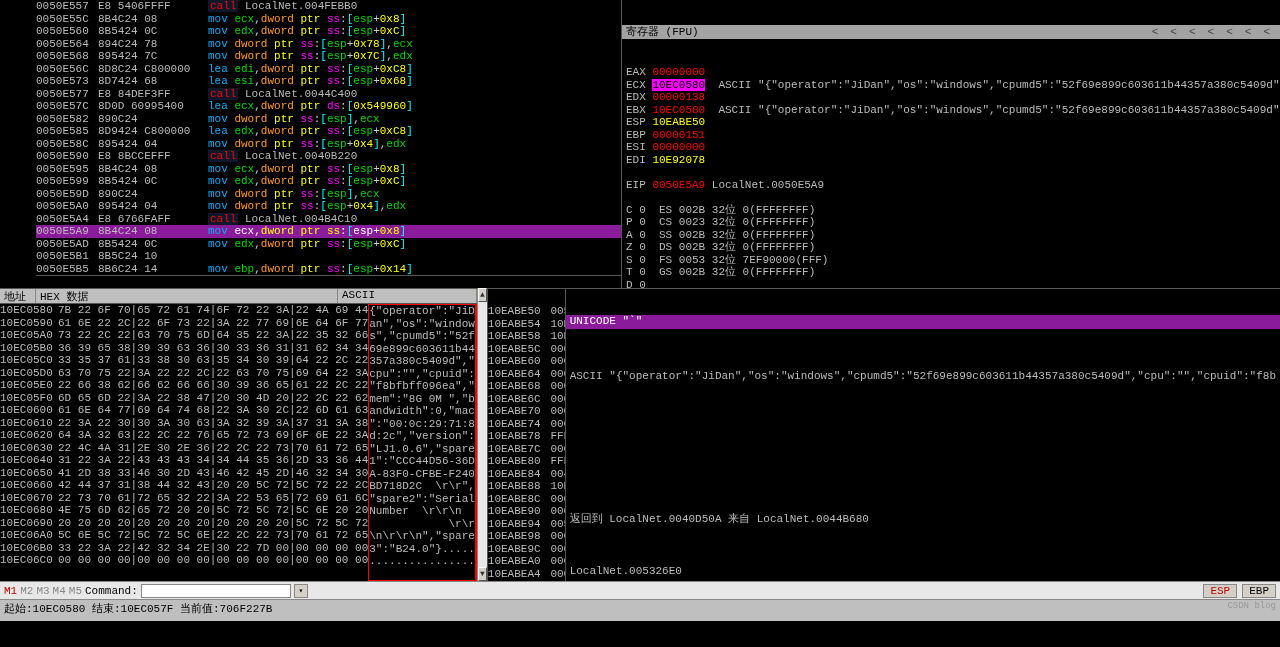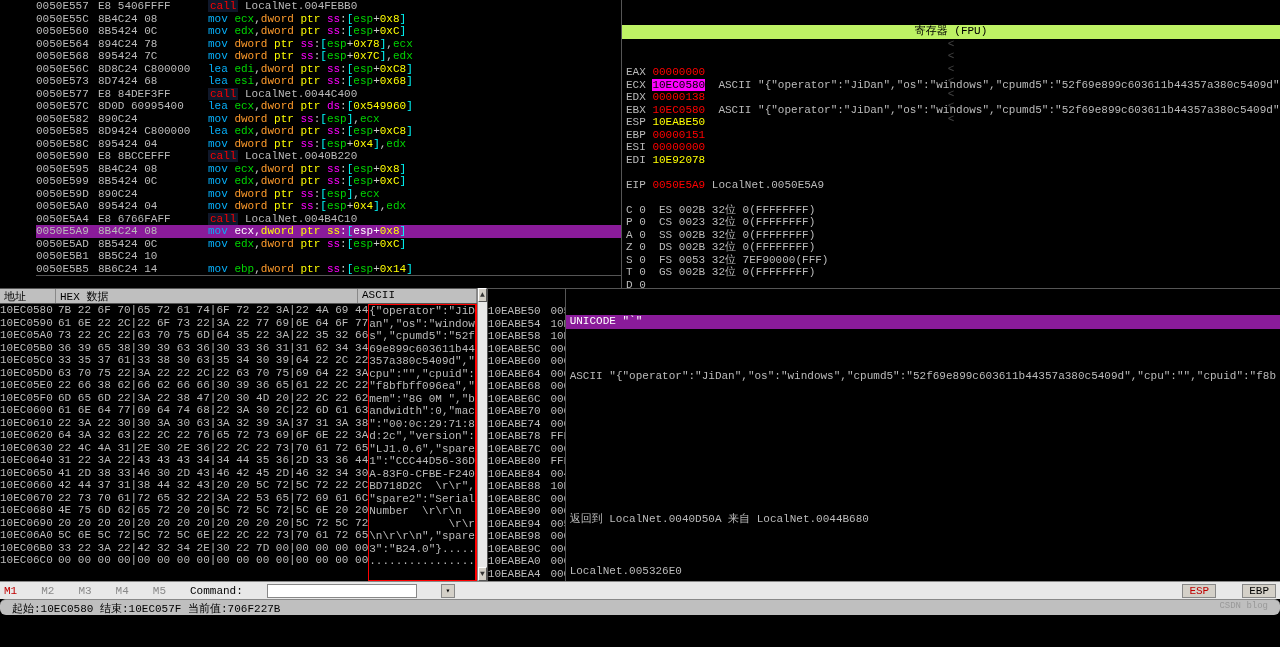--- a/index.html
+++ b/index.html
@@ -51,28 +51,27 @@
 
   .reg-pane {
     flex: 1;
     background: #000;
     border-left: 1px solid #555;
     overflow: hidden;
     white-space: pre;
     line-height: 12.5px;
   }
   .reg-header {
-    background: #bef264;
+    background: #a3a3a3;
     color: #000;
     font-weight: normal;
     display: flex;
     align-items: center;
     height: 14px;
     padding: 0 4px;
-    flex-direction: column;
   }
   .reg-header .spacer { flex: 1; }
   .reg-header .chev { margin: 0 6px; color: #444; }
   .reg-body { padding: 2px 4px; color: #bbb; }
   .reg-body .rn { color: #bbb; }
   .reg-body .rz { color: #ff0000; }
   .reg-body .hl-ecx { background: #ff00ff; color: #000; }
   .reg-body .eip { color: #ff0000; }
   .reg-body .asc { color: #bbb; }
 
@@ -156,21 +155,21 @@
   .right-lower .body { padding: 2px 4px; }
 
   .bottom-bar {
     display: flex;
     align-items: center;
     background: #e8e8e8;
     color: #000;
     height: 18px;
     border-top: 1px solid #888;
     padding: 0 4px;
-    gap: 24px;
+    gap: 3px;
   }
   .bottom-bar .m { color: #c00000; }
   .bottom-bar .mgrey { color: #888; }
   .bottom-bar input {
     width: 150px;
     height: 14px;
     font: inherit;
     border: 1px solid #888;
     background: #fff;
   }
@@ -180,27 +179,26 @@
     border: 1px solid #888;
     padding: 0 6px;
     height: 14px;
     line-height: 12px;
     margin-left: 2px;
   }
   .bottom-bar .rbtn.red { color:#c00000; }
   .footer {
     background: #bfbfbf;
     color: #000;
-    height: 16px;
-    padding: 1px 12px;
+    height: 22px;
+    padding: 1px 4px;
     font-size: 11px;
     border-top: 1px solid #888;
     display:flex;
     justify-content:space-between;
-    border-radius:6px;
   }
   .footer .water { color: #999; font-size:9px; }
 </style>
 </head>
 <body>
 
 <div class="top-row">
   <div class="disasm-pane">
     <div id="disasm-body">
         <div class="disasm-row"><span class="addr">0050E557</span><span class="bytes">E8 5406FFFF</span><span class="instr"><span class="call">call</span> <span style="color:#bbb">LocalNet.004FEBB0</span></span></div>
@@ -244,21 +242,21 @@
       <span class="chev">&lt;</span>
       <span class="chev">&lt;</span>
     </div>
     <div class="reg-body" id="reg-body"><div><span class="rn">EAX </span><span class="rz">00000000</span></div><div><span class="rn">ECX </span><span class="hl-ecx">10EC0580</span>  <span class="asc">ASCII "{"operator":"JiDan","os":"windows","cpumd5":"52f69e899c603611b44357a380c5409d","cpu":""</span></div><div><span class="rn">EDX </span><span class="rz">00000138</span></div><div><span class="rn">EBX </span><span style="color:#ff0000">10EC0580</span>  <span class="asc">ASCII "{"operator":"JiDan","os":"windows","cpumd5":"52f69e899c603611b44357a380c5409d","cpu":""</span></div><div><span class="rn">ESP </span><span style="color:#ffff00">10EABE50</span></div><div><span class="rn">EBP </span><span class="rz">00000151</span></div><div><span class="rn">ESI </span><span class="rz">00000000</span></div><div><span class="rn">EDI </span><span style="color:#ffff00">10E92078</span></div><br><div><span class="rn">EIP </span><span class="eip">0050E5A9</span> <span>LocalNet.0050E5A9</span></div><br><div>C 0  ES 002B 32位 0(FFFFFFFF)</div><div>P 0  CS 0023 32位 0(FFFFFFFF)</div><div>A 0  SS 002B 32位 0(FFFFFFFF)</div><div>Z 0  DS 002B 32位 0(FFFFFFFF)</div><div>S 0  FS 0053 32位 7EF90000(FFF)</div><div>T 0  GS 002B 32位 0(FFFFFFFF)</div><div>D 0</div><br><br></div>
   </div>
 </div>
 
 <div class="mid-row">
   <div class="dump-pane">
     <div class="dump-header">
-      <div class="col" style="width:56px">地址</div>
+      <div class="col" style="width:36px">地址</div>
       <div class="col" style="width:302px">HEX 数据</div>
       <div class="col" style="flex:1">ASCII</div>
     </div>
     <div class="dump-body">
       <div class="dump-left" id="dump-left"><div class="dump-row"><span class="daddr">10EC0580</span> <span class="dbytes">7B 22 6F 70|65 72 61 74|6F 72 22 3A|22 4A 69 44</span></div><div class="dump-row"><span class="daddr">10EC0590</span> <span class="dbytes">61 6E 22 2C|22 6F 73 22|3A 22 77 69|6E 64 6F 77</span></div><div class="dump-row"><span class="daddr">10EC05A0</span> <span class="dbytes">73 22 2C 22|63 70 75 6D|64 35 22 3A|22 35 32 66</span></div><div class="dump-row"><span class="daddr">10EC05B0</span> <span class="dbytes">36 39 65 38|39 39 63 36|30 33 36 31|31 62 34 34</span></div><div class="dump-row"><span class="daddr">10EC05C0</span> <span class="dbytes">33 35 37 61|33 38 30 63|35 34 30 39|64 22 2C 22</span></div><div class="dump-row"><span class="daddr">10EC05D0</span> <span class="dbytes">63 70 75 22|3A 22 22 2C|22 63 70 75|69 64 22 3A</span></div><div class="dump-row"><span class="daddr">10EC05E0</span> <span class="dbytes">22 66 38 62|66 62 66 66|30 39 36 65|61 22 2C 22</span></div><div class="dump-row"><span class="daddr">10EC05F0</span> <span class="dbytes">6D 65 6D 22|3A 22 38 47|20 30 4D 20|22 2C 22 62</span></div><div class="dump-row"><span class="daddr">10EC0600</span> <span class="dbytes">61 6E 64 77|69 64 74 68|22 3A 30 2C|22 6D 61 63</span></div><div class="dump-row"><span class="daddr">10EC0610</span> <span class="dbytes">22 3A 22 30|30 3A 30 63|3A 32 39 3A|37 31 3A 38</span></div><div class="dump-row"><span class="daddr">10EC0620</span> <span class="dbytes">64 3A 32 63|22 2C 22 76|65 72 73 69|6F 6E 22 3A</span></div><div class="dump-row"><span class="daddr">10EC0630</span> <span class="dbytes">22 4C 4A 31|2E 30 2E 36|22 2C 22 73|70 61 72 65</span></div><div class="dump-row"><span class="daddr">10EC0640</span> <span class="dbytes">31 22 3A 22|43 43 43 34|34 44 35 36|2D 33 36 44</span></div><div class="dump-row"><span class="daddr">10EC0650</span> <span class="dbytes">41 2D 38 33|46 30 2D 43|46 42 45 2D|46 32 34 30</span></div><div class="dump-row"><span class="daddr">10EC0660</span> <span class="dbytes">42 44 37 31|38 44 32 43|20 20 5C 72|5C 72 22 2C</span></div><div class="dump-row"><span class="daddr">10EC0670</span> <span class="dbytes">22 73 70 61|72 65 32 22|3A 22 53 65|72 69 61 6C</span></div><div class="dump-row"><span class="daddr">10EC0680</span> <span class="dbytes">4E 75 6D 62|65 72 20 20|5C 72 5C 72|5C 6E 20 20</span></div><div class="dump-row"><span class="daddr">10EC0690</span> <span class="dbytes">20 20 20 20|20 20 20 20|20 20 20 20|5C 72 5C 72</span></div><div class="dump-row"><span class="daddr">10EC06A0</span> <span class="dbytes">5C 6E 5C 72|5C 72 5C 6E|22 2C 22 73|70 61 72 65</span></div><div class="dump-row"><span class="daddr">10EC06B0</span> <span class="dbytes">33 22 3A 22|42 32 34 2E|30 22 7D 00|00 00 00 00</span></div><div class="dump-row"><span class="daddr">10EC06C0</span> <span class="dbytes">00 00 00 00|00 00 00 00|00 00 00 00|00 00 00 00</span></div></div>
       <div class="dump-ascii-col" id="dump-ascii"><div>{"operator":"JiD</div><div>an","os":"window</div><div>s","cpumd5":"52f</div><div>69e899c603611b44</div><div>357a380c5409d","</div><div>cpu":"","cpuid":</div><div>"f8bfbff096ea","</div><div>mem":"8G 0M ","b</div><div>andwidth":0,"mac</div><div>":"00:0c:29:71:8</div><div>d:2c","version":</div><div>"LJ1.0.6","spare</div><div>1":"CCC44D56-36D</div><div>A-83F0-CFBE-F240</div><div>BD718D2C  \r\r",</div><div>"spare2":"Serial</div><div>Number  \r\r\n  </div><div>            \r\r</div><div>\n\r\r\n","spare</div><div>3":"B24.0"}.....</div><div>................</div></div>
     </div>
   </div>
   <div class="scrollbar-v">
     <div class="sb-btn">▲</div>

